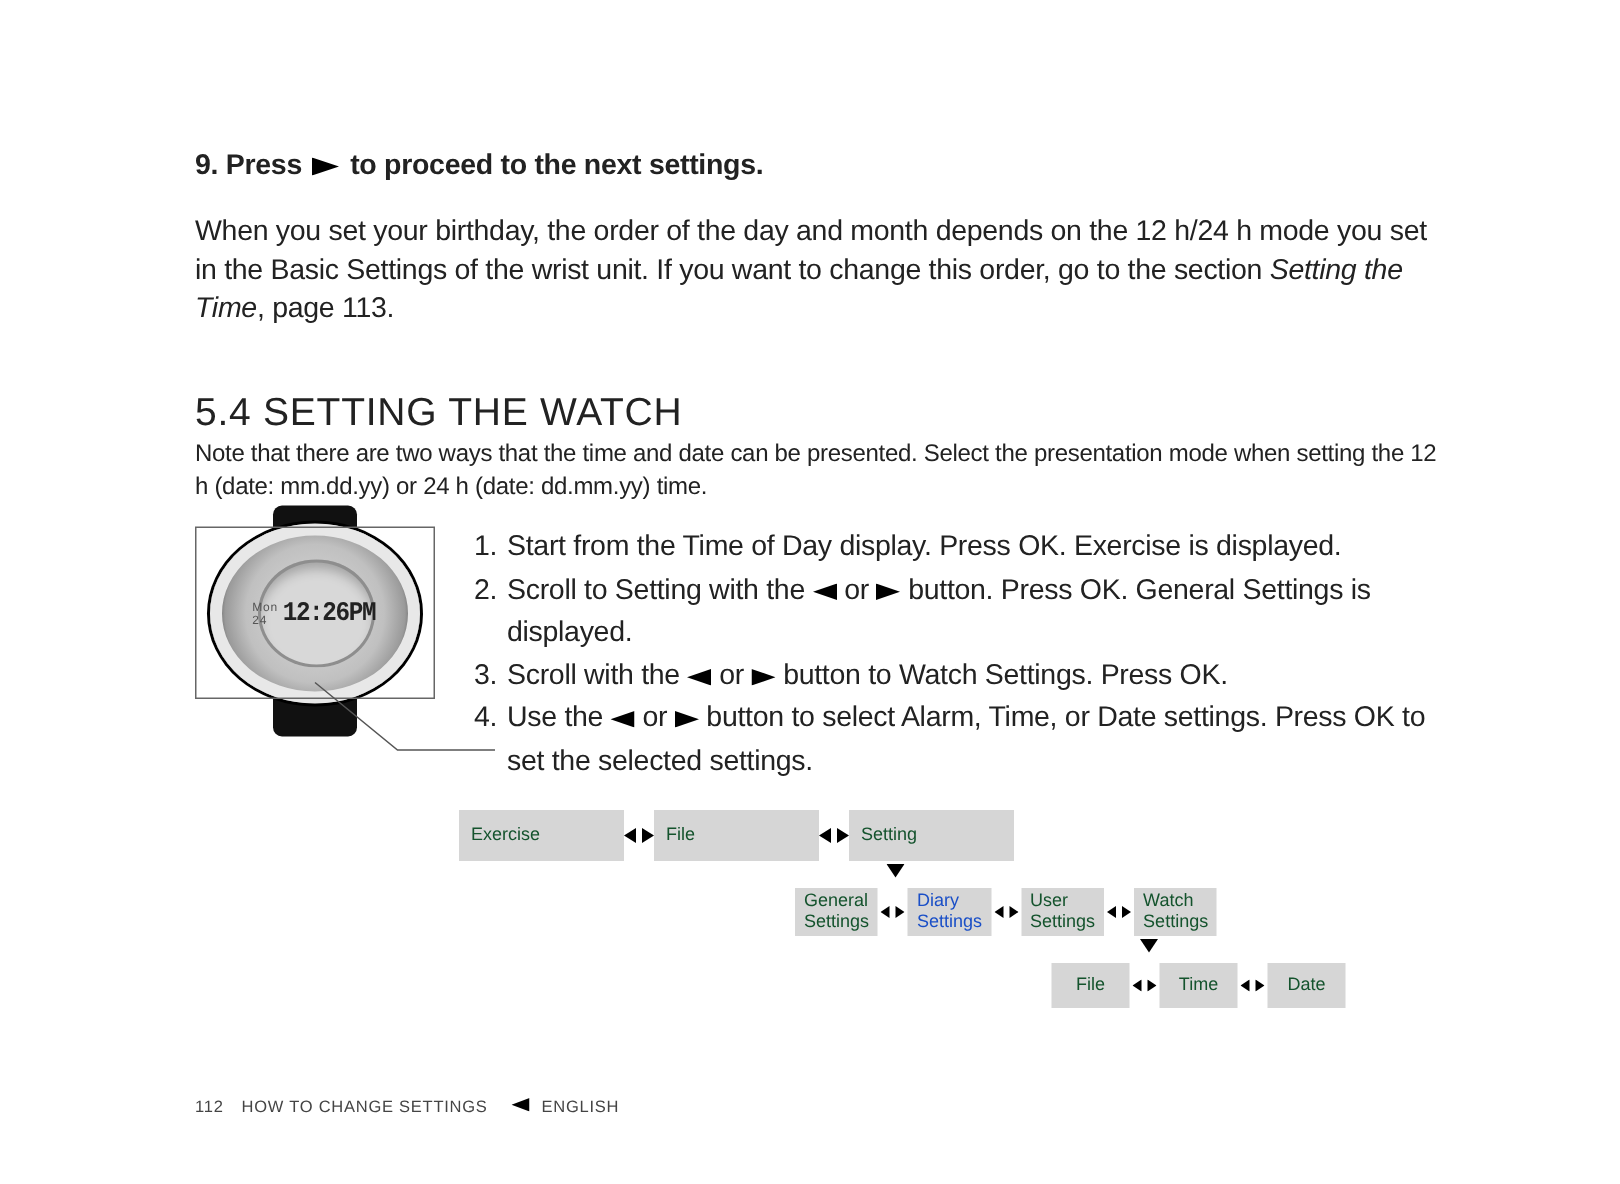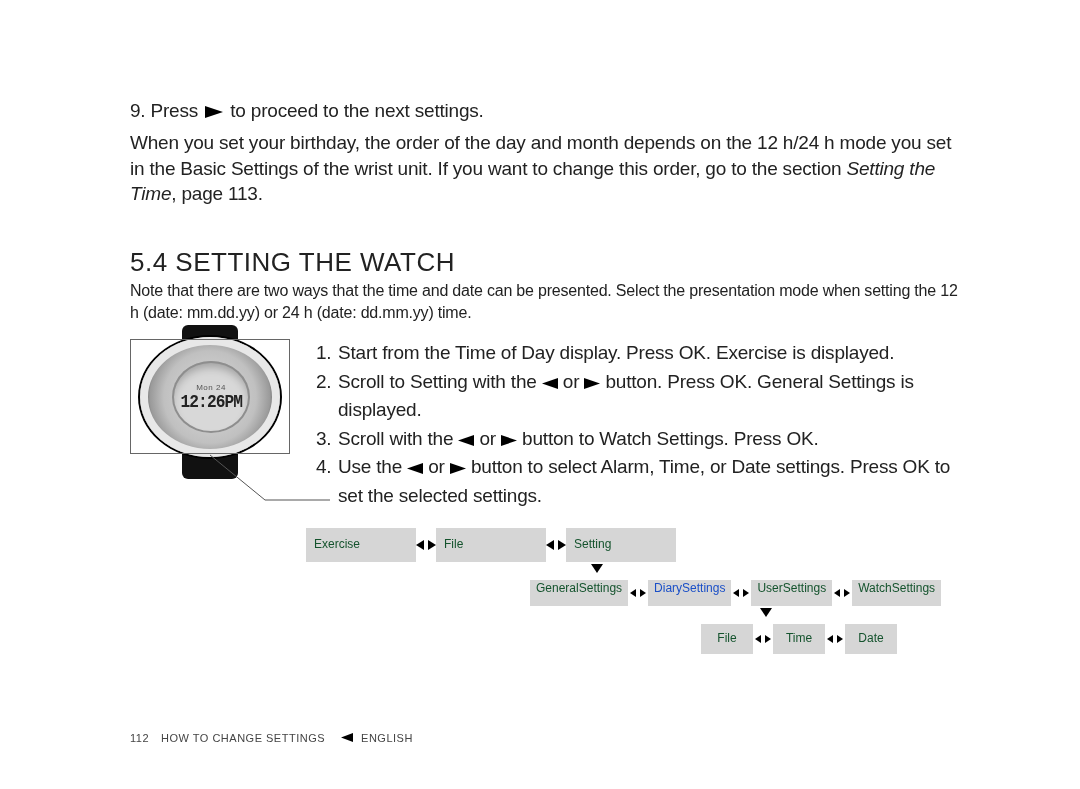--- a/index.html
+++ b/index.html
@@ -13,22 +13,22 @@
   }
   .page {
     position: relative;
     width: 1080px;
     height: 789px;
     box-sizing: border-box;
     padding: 100px 110px 40px 130px;
   }
   .line9 {
     font-size: 19px;
-    margin-bottom: 8px;
-    font-weight: 400;
+    margin-bottom: 20px;
+    font-weight: 700;
     letter-spacing: -0.2px;
   }
   .line9 .arrow-inline { margin: 0 2px; }
   .intro {
     font-size: 19px;
     line-height: 1.35;
     font-weight: 400;
     letter-spacing: -0.2px;
   }
   .intro .ital { font-style: italic; }
@@ -67,21 +67,21 @@
     overflow: hidden;
   }
   .watch .dial {
     position: absolute;
     left: 42px; top: 22px;
     width: 78px; height: 72px;
     border-radius: 50%;
     background: #d8d8d8;
     box-shadow: inset 0 0 0 2px #8e8e8e, inset 0 6px 8px rgba(0,0,0,0.25);
     display: flex;
-    flex-direction: column;
+    flex-direction: row;
     align-items: center;
     justify-content: center;
   }
   .watch .dial .top {
     font-size: 8px;
     color: #555;
     margin-bottom: 0px;
     letter-spacing: 0.5px;
     filter: blur(0.4px);
   }
@@ -141,21 +141,21 @@
     line-height: 1.15;
     padding: 6px 8px;
     display: inline-flex;
     align-items: center;
     min-height: 22px;
     box-sizing: content-box;
     color: #14532d;
     font-weight: 400;
   }
   .nav-box.wide { width: 94px; }
-  .nav-box.multi { align-items:flex-start; justify-content:center; padding:2px 6px; }
+  .nav-box.multi { flex-direction: column; align-items:flex-start; justify-content:center; padding:2px 6px; }
   .nav-box.sel { color:#1a4fc7; }
   .nav-box.tiny { width: 40px; justify-content:center; padding:4px 6px; }
   .nav-sep {
     width: 20px;
     display:inline-flex; align-items:center; justify-content:center;
   }
   .nav-down {
     height: 12px;
     display:flex; align-items:flex-start;
   }

